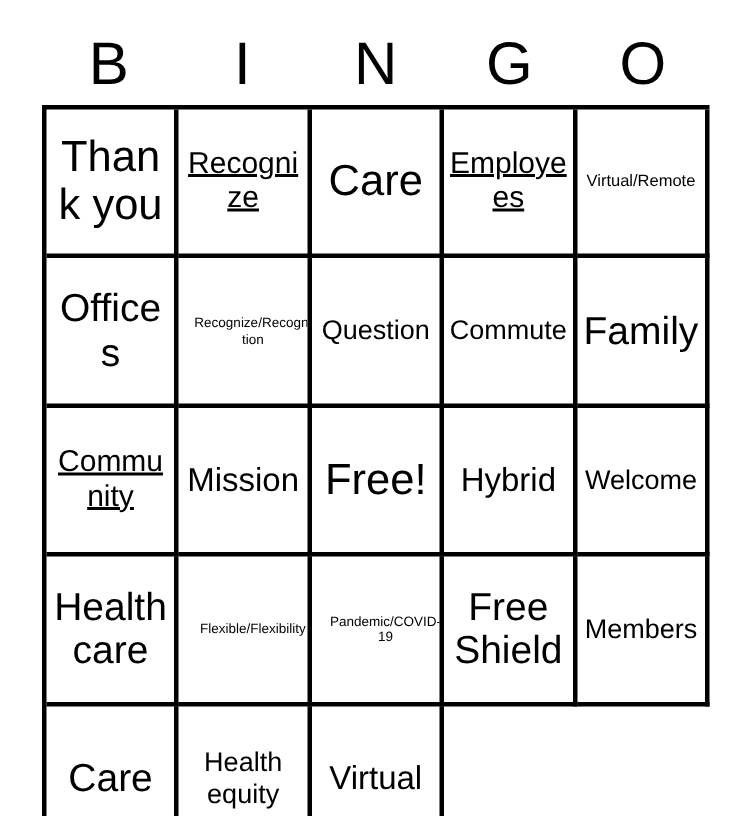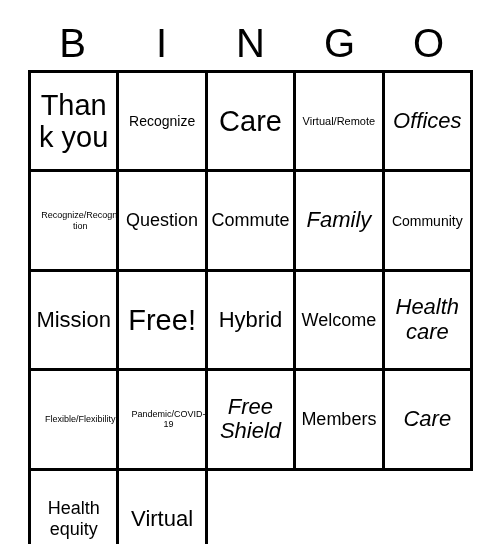--- a/index.html
+++ b/index.html
@@ -76,24 +76,24 @@
     width: 100%;
     line-height: 1.12;
     word-wrap: break-word;
     overflow-wrap: break-word;
     hyphens: none;
   }
 
   
   .fs-xxs .txt { font-size:  9px; line-height: 1.15; margin-left: 13px; }
   .fs-xs  .txt { font-size: 11px; line-height: 1.15; }
-  .fs-s   .txt { font-size: 14px; line-height: 1.15; }
+  .fs-s   .txt { font-size: 20px; line-height: 1.15; text-decoration: underline; }
   .fs-m   .txt { font-size: 18px; line-height: 1.15; }
   .fs-l   .txt { font-size: 22px; line-height: 1.15; }
-  .fs-xl  .txt { font-size: 22px; line-height: 1.12; font-style: italic; }
+  .fs-xl  .txt { font-size: 26px; line-height: 1.12; }
   .fs-xxl .txt { font-size: 29px; line-height: 1.12; }
 </style>
 </head>
 <body>
 
 <div class="card">
 
   <div class="header-row">
     <div class="header-cell">B</div>
     <div class="header-cell">I</div>
@@ -105,20 +105,23 @@
   <div class="grid">
 
     <div class="cell fs-xxl">
         <span class="txt">Thank you</span>
       </div>
     <div class="cell fs-s">
         <span class="txt">Recognize</span>
       </div>
     <div class="cell fs-xxl">
         <span class="txt">Care</span>
+      </div>
+    <div class="cell fs-s">
+        <span class="txt">Employees</span>
       </div>
     <div class="cell fs-xs">
         <span class="txt">Virtual/Remote</span>
       </div>
 
     <div class="cell fs-xl">
         <span class="txt">Offices</span>
       </div>
     <div class="cell fs-xxs">
         <span class="txt">Recognize/Recognition</span>

